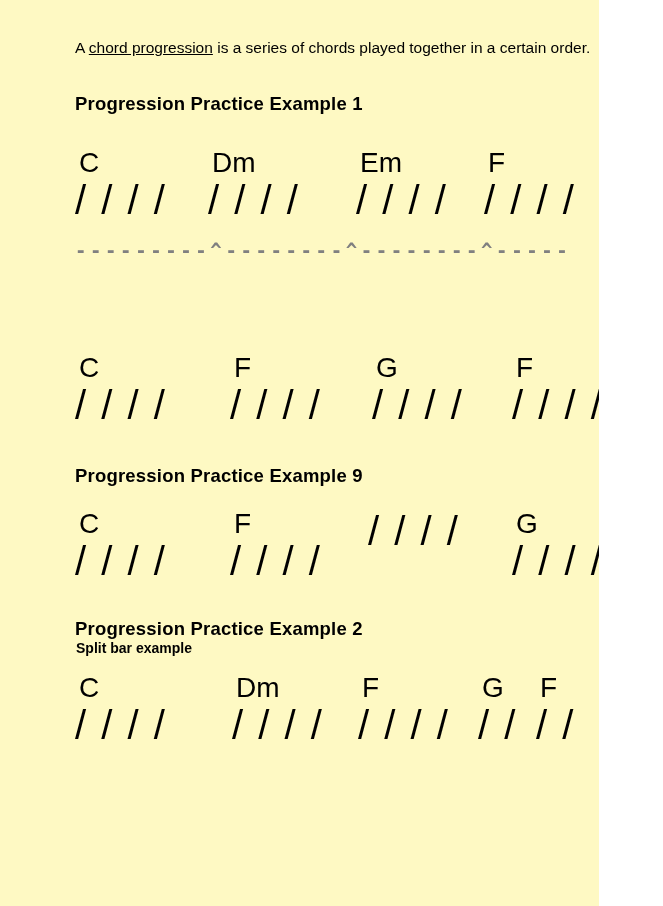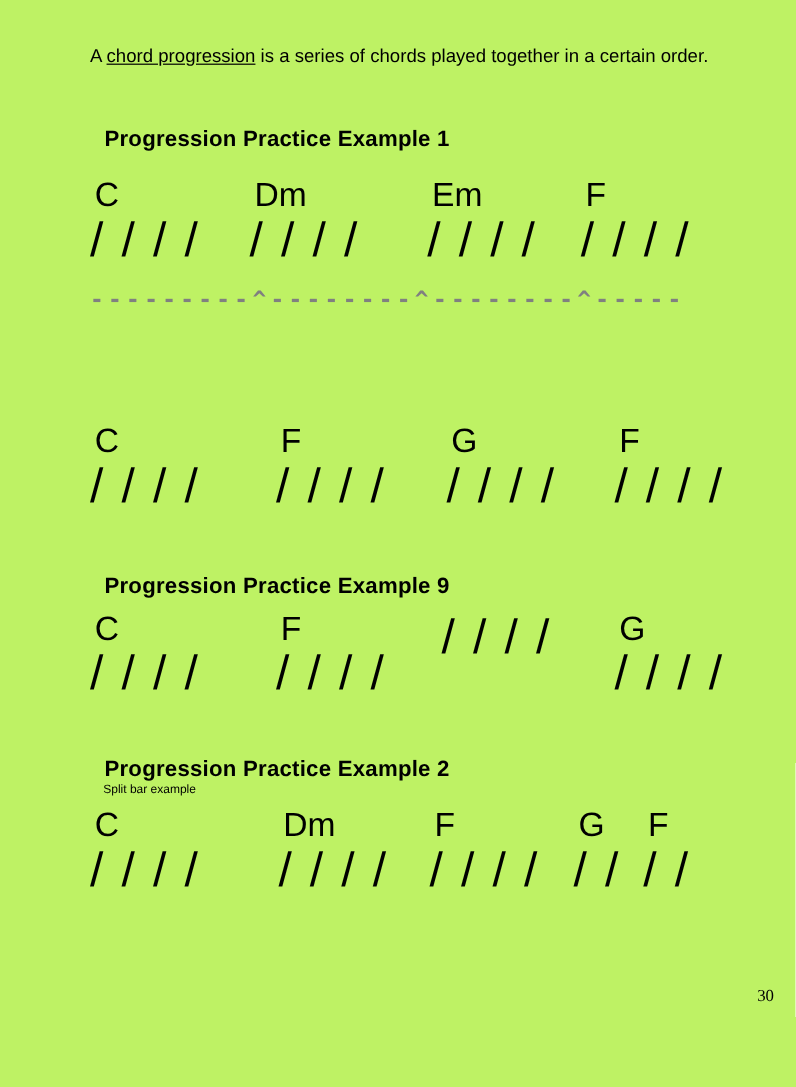--- a/index.html
+++ b/index.html
@@ -2,55 +2,55 @@
 <html><head>
 <meta charset="utf-8">
 <style>
   html, body {
     margin: 0;
     padding: 0;
     background: #ffffff;
   }
   .page {
     position: relative;
-    width: 663px;
+    width: 599px;
     height: 906px;
-    background: #bef264;
+    background: #fef9c3;
     font-family: "Liberation Sans", sans-serif;
     color: #000000;
     overflow: hidden;
   }
   .intro {
     position: absolute;
     left: 75px;
     top: 38px;
     margin: 0;
     font-size: 15.5px;
     line-height: 19px;
     white-space: pre;
   }
   .intro .u {
     text-decoration: underline;
   }
   .ex-title {
     position: absolute;
     left: 75px;
-    margin: 12px;
+    margin: 0;
     font-size: 18.5px;
     font-weight: bold;
     line-height: 22px;
     letter-spacing: 0.2px;
   }
   .ex-subtitle {
     position: absolute;
     left: 76px;
-    margin: 10px;
-    font-size: 10px;
+    margin: 0;
+    font-size: 14px;
     line-height: 15px;
-    font-weight: normal;
+    font-weight: bold;
   }
   .chord-row {
     position: absolute;
     left: 0;
     width: 663px;
     height: 100px;
   }
   .bar {
     position: absolute;
     top: 0;

